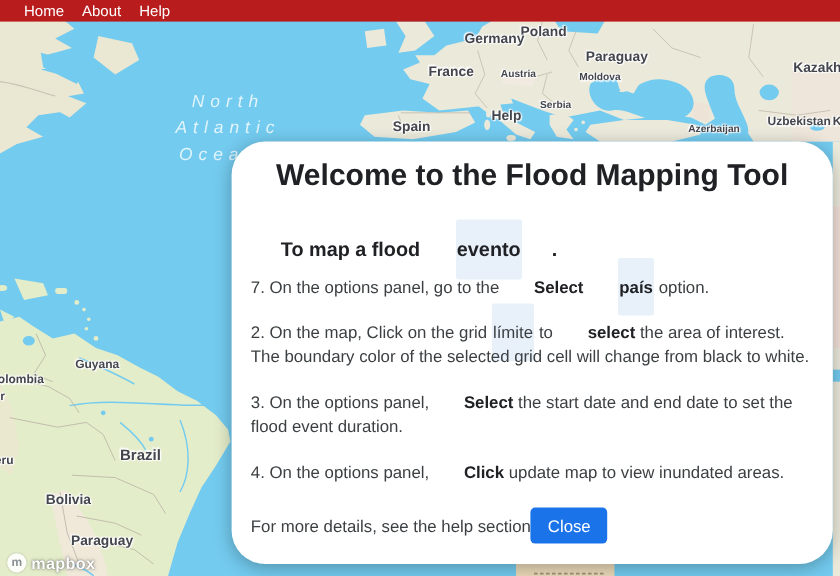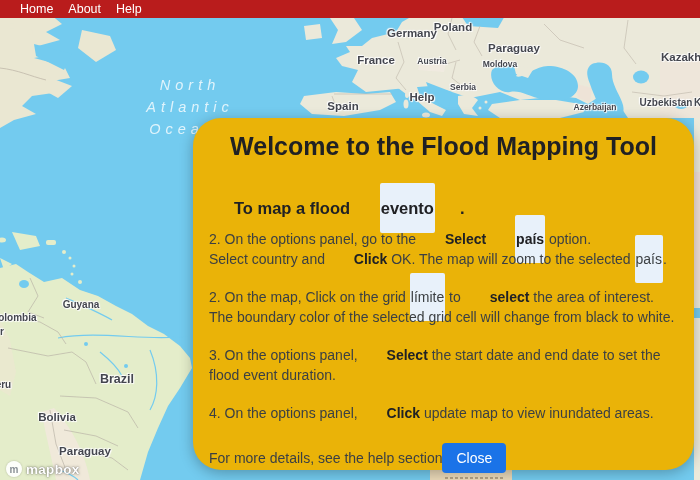--- a/index.html
+++ b/index.html
@@ -40,21 +40,21 @@
     width:16px;height:16px;border-radius:50%;background:rgba(255,255,255,0.9);
     display:flex;align-items:center;justify-content:center;
     color:#8a9096;font-size:10px;font-weight:700;box-shadow:0 0 2px rgba(0,0,0,0.25);
   }
   .attr-text{
     color:#ffffff;font-size:13.5px;font-weight:700;letter-spacing:0.3px;
     text-shadow:0 0 3px rgba(40,40,40,0.55),0 0 1px rgba(40,40,40,0.55);
   }
   
   .modal{
-    position:absolute;left:193px;top:118px;width:501px;height:352px;background:#eab308;
+    position:absolute;left:193px;top:118px;width:501px;height:352px;background:#ffffff;
     box-shadow:0 3px 14px rgba(0,0,0,0.28);z-index:20;box-sizing:border-box;
     padding:0 16px;color:#3c4043;border-radius:28px;
   }
   .modal-title{
     margin-top:13px;text-align:center;font-size:25px;font-weight:700;color:#202124;line-height:30px;
   }
   .modal-heading{margin:36px 0 10px;font-size:16.5px;line-height:22px;color:#202124;}
   .modal-heading span{font-weight:700;}
   .para{font-size:14px;line-height:20px;margin:0 0 18px;}
   .rline{min-height:20px;}
@@ -215,22 +215,21 @@
     <div class="nav-item">About</div>
     <div class="nav-item">Help</div>
   </div>
 
   <div class="modal">
     <div class="modal-title">Welcome to the Flood Mapping Tool</div>
     <div class="modal-heading">
         <div class="rline"><span class="b">To map a flood </span><span class="b hl">evento</span><span class="b">.</span></div>
       </div>
     <div class="para">
-        <div class="rline"><span>2. On the options panel, go to the </span><span class="b">Select </span><span class="b hl">país</span><span> option.</span></div>
-        <div class="rline"><span>Select country and </span><span class="b">Click</span><span> OK. The map will zoom to the selected </span><span class="hl">país</span><span>.</span></div>
+        <div class="rline"><span>7. On the options panel, go to the </span><span class="b">Select </span><span class="b hl">país</span><span> option.</span></div>
       </div>
     <div class="para">
         <div class="rline"><span>2. On the map, Click on the grid </span><span class="hl">límite</span><span> to </span><span class="b">select</span><span> the area of interest.</span></div>
         <div class="rline"><span>The boundary color of the selected grid cell will change from black to white.</span></div>
       </div>
     <div class="para">
         <div class="rline"><span>3. On the options panel, </span><span class="b">Select</span><span> the start date and end date to set the flood event duration.</span></div>
       </div>
     <div class="para">
         <div class="rline"><span>4. On the options panel, </span><span class="b">Click</span><span> update map to view inundated areas.</span></div>

